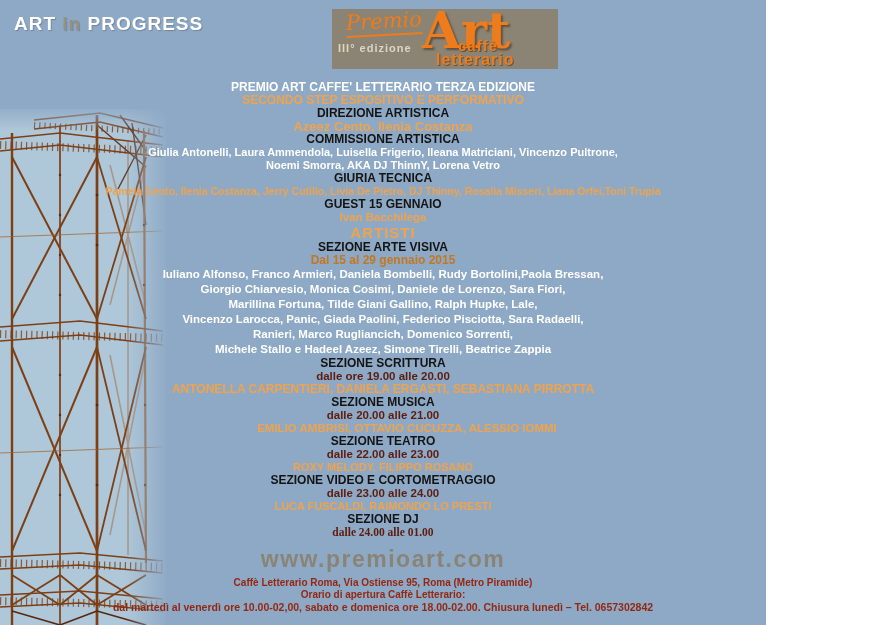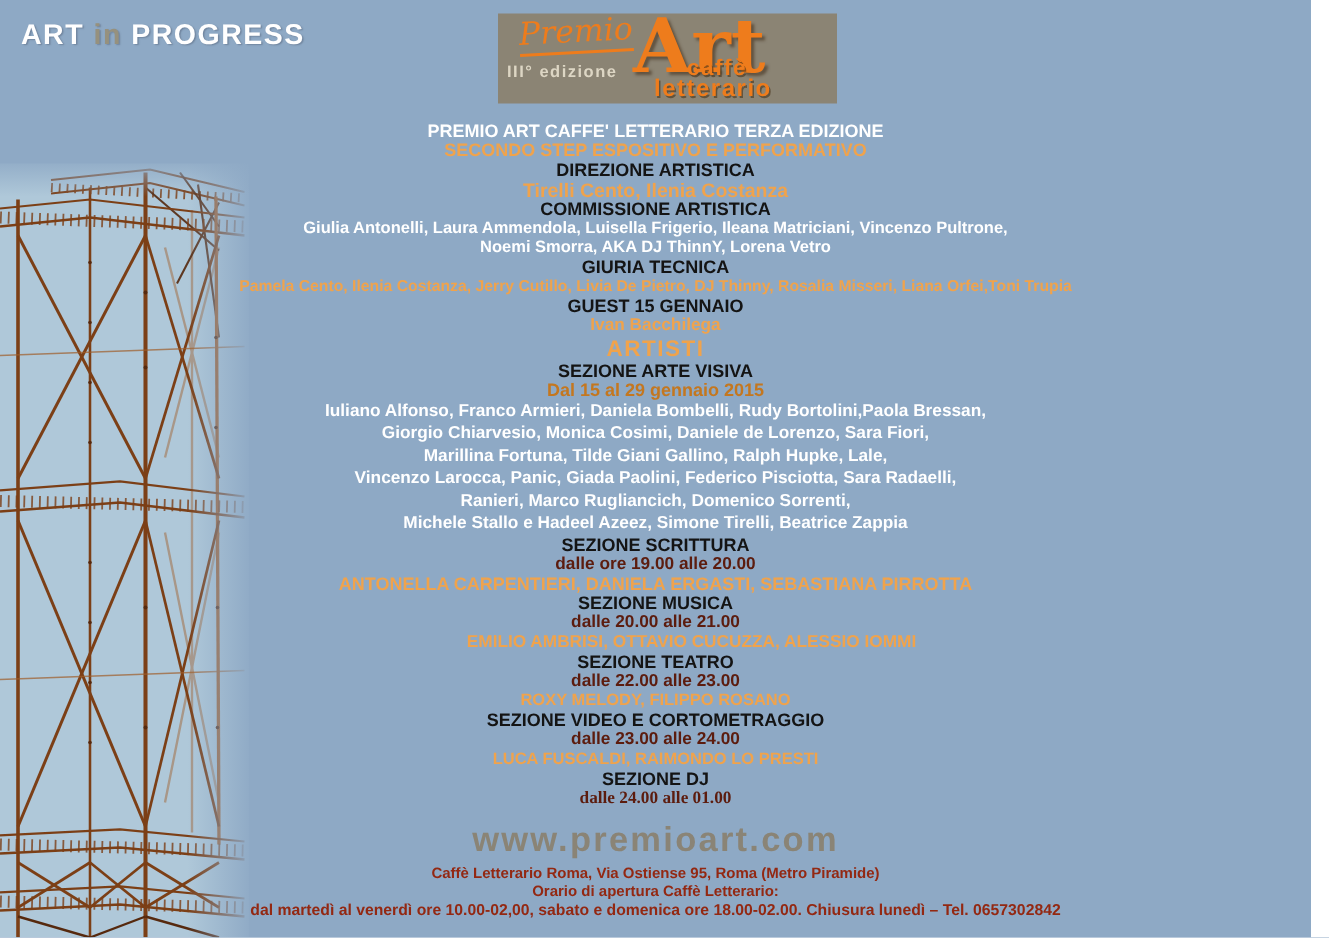--- a/index.html
+++ b/index.html
@@ -1,18 +1,18 @@
 <!DOCTYPE html>
 <html style="--background: #8ea9c5; --sky: #b2cbda; --rust: #7c3f16; --rust_light: #a05c28; --rust_dark: #56290e; --white: #ffffff; --orange: #f0a34c; --dark_orange: #c4771f; --black: #141414; --maroon: #5c1c0e; --red: #932812; --taupe: #8a8476; --taupe_plate: #8b8474; --logo_orange: #ee7c1c; --pale: #ddd6c4; --gray_in: #96917e;"><head>
 <meta charset="utf-8">
 <style>
   html,body{margin:0;padding:0;}
   .poster{
     position:relative;
-    width:874px;height:625px;
+    width:766px;height:625px;
     background:var(--background,#8ea9c5);
     overflow:hidden;
     font-family:"Liberation Sans",sans-serif;
   }
 
   
   .photo-wrap{position:absolute;left:0;top:105px;width:170px;height:520px;}
   .photo-wrap svg{display:block;}
   .sky{fill:var(--sky,#b2cbda);opacity:.9;}
   .s-main{stroke:var(--rust,#7c3f16);fill:none;}
@@ -195,21 +195,21 @@
     <span class="edition">III° edizione</span>
     <span class="art">Art</span>
     <span class="caffe">caffè</span>
     <span class="lett">letterario</span>
   </div>
 
   <div class="program">
       <div class="line k-white" style="font-size: 12px; text-align: center;">PREMIO ART CAFFE' LETTERARIO TERZA EDIZIONE</div>
       <div class="line k-orange" style="font-size: 12px;">SECONDO STEP ESPOSITIVO E PERFORMATIVO</div>
       <div class="line k-black" style="font-size: 12px;">DIREZIONE ARTISTICA</div>
-      <div class="line k-orange" style="font-size: 13px;">Tirelli Cento, Ilenia Costanza</div>
+      <div class="line k-orange" style="font-size: 13px;">Azeez Cento, Ilenia Costanza</div>
       <div class="line k-black" style="font-size: 12px;">COMMISSIONE ARTISTICA</div>
       <div class="line k-white" style="font-size: 11px;">Giulia Antonelli, Laura Ammendola, Luisella Frigerio, Ileana Matriciani, Vincenzo Pultrone,</div>
       <div class="line k-white" style="font-size: 11px;">Noemi Smorra, AKA DJ ThinnY, Lorena Vetro</div>
       <div class="line k-black" style="font-size: 12px;">GIURIA TECNICA</div>
       <div class="line k-orange" style="font-size: 10.5px;">Pamela Cento, Ilenia Costanza, Jerry Cutillo, Livia De Pietro, DJ Thinny, Rosalia Misseri, Liana Orfei,Toni Trupia</div>
       <div class="line k-black" style="font-size: 12px;">GUEST 15 GENNAIO</div>
       <div class="line k-orange" style="font-size: 11.5px;">Ivan Bacchilega</div>
       <div class="line k-big" style="font-size: 15px;">ARTISTI</div>
       <div class="line k-black" style="font-size: 12px;">SEZIONE ARTE VISIVA</div>
       <div class="line k-dorange" style="font-size: 12px;">Dal 15 al 29 gennaio 2015</div>

